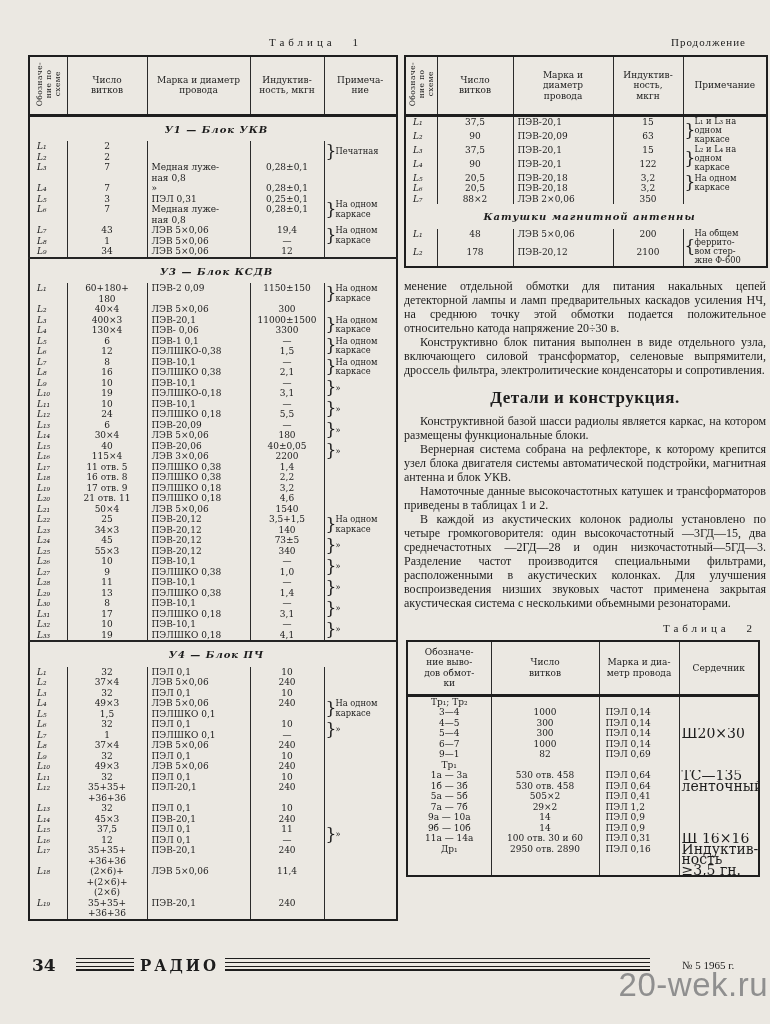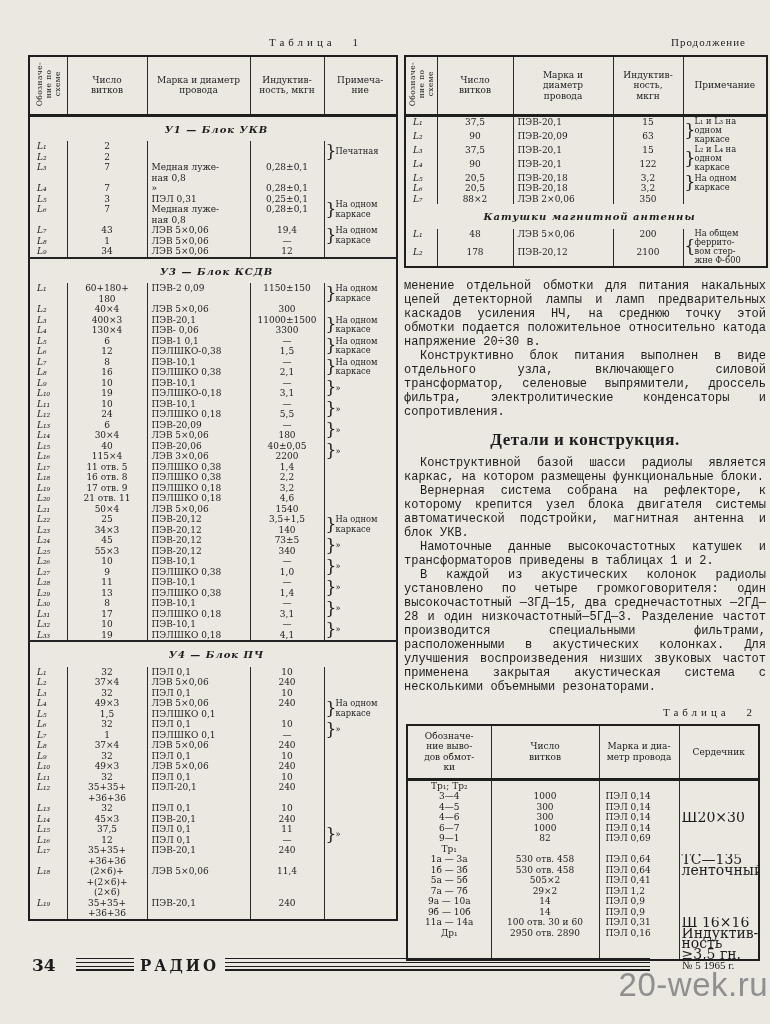--- a/index.html
+++ b/index.html
@@ -30,21 +30,21 @@
   table.coil td:nth-child(4){text-align:center;}
   td.note-cell{position:relative;padding-left:11px !important;font-size:8.3px !important;line-height:9.3px !important;vertical-align:middle !important;}
   .brace{position:absolute;left:1px;top:50%;transform:translateY(-50%);font-size:17px;font-weight:400;}
 
   
   .left-col{position:absolute;left:28px;top:36px;width:368px;}
   .right-col{position:absolute;left:404px;top:36px;width:362px;}
 
   
   .bodytext{margin-top:11px;font-size:12px;line-height:14px;text-align:justify;}
-  .bodytext p{margin:0;text-indent:16px;font-family:Liberation Mono, monospace;}
+  .bodytext p{margin:0;text-indent:16px;}
   .bodytext p.noindent{text-indent:0;}
   .details-head{text-align:center;font-weight:bold;font-size:17px;margin:14px 0 9px 0;letter-spacing:.5px;}
 
   
   table.t2{width:352px;margin-left:2px;}
   table.t2 td:nth-child(1){text-align:center;}
   table.t2 td:nth-child(2){text-align:center;}
   table.t2 td:nth-child(3){padding-left:6px;}
   table.t2 td:nth-child(4){text-align:left;font-size:14px;}
 
@@ -671,21 +671,21 @@
             <td>ПЭЛ 0,14</td>
             <td></td>
           </tr>
           <tr>
             <td>4—5</td>
             <td>300</td>
             <td>ПЭЛ 0,14</td>
             <td></td>
           </tr>
           <tr>
-            <td>4—6</td>
+            <td>5—4</td>
             <td>300</td>
             <td>ПЭЛ 0,14</td>
             <td>Ш20×30</td>
           </tr>
           <tr>
             <td>6—7</td>
             <td>1000</td>
             <td>ПЭЛ 0,14</td>
             <td></td>
           </tr>

